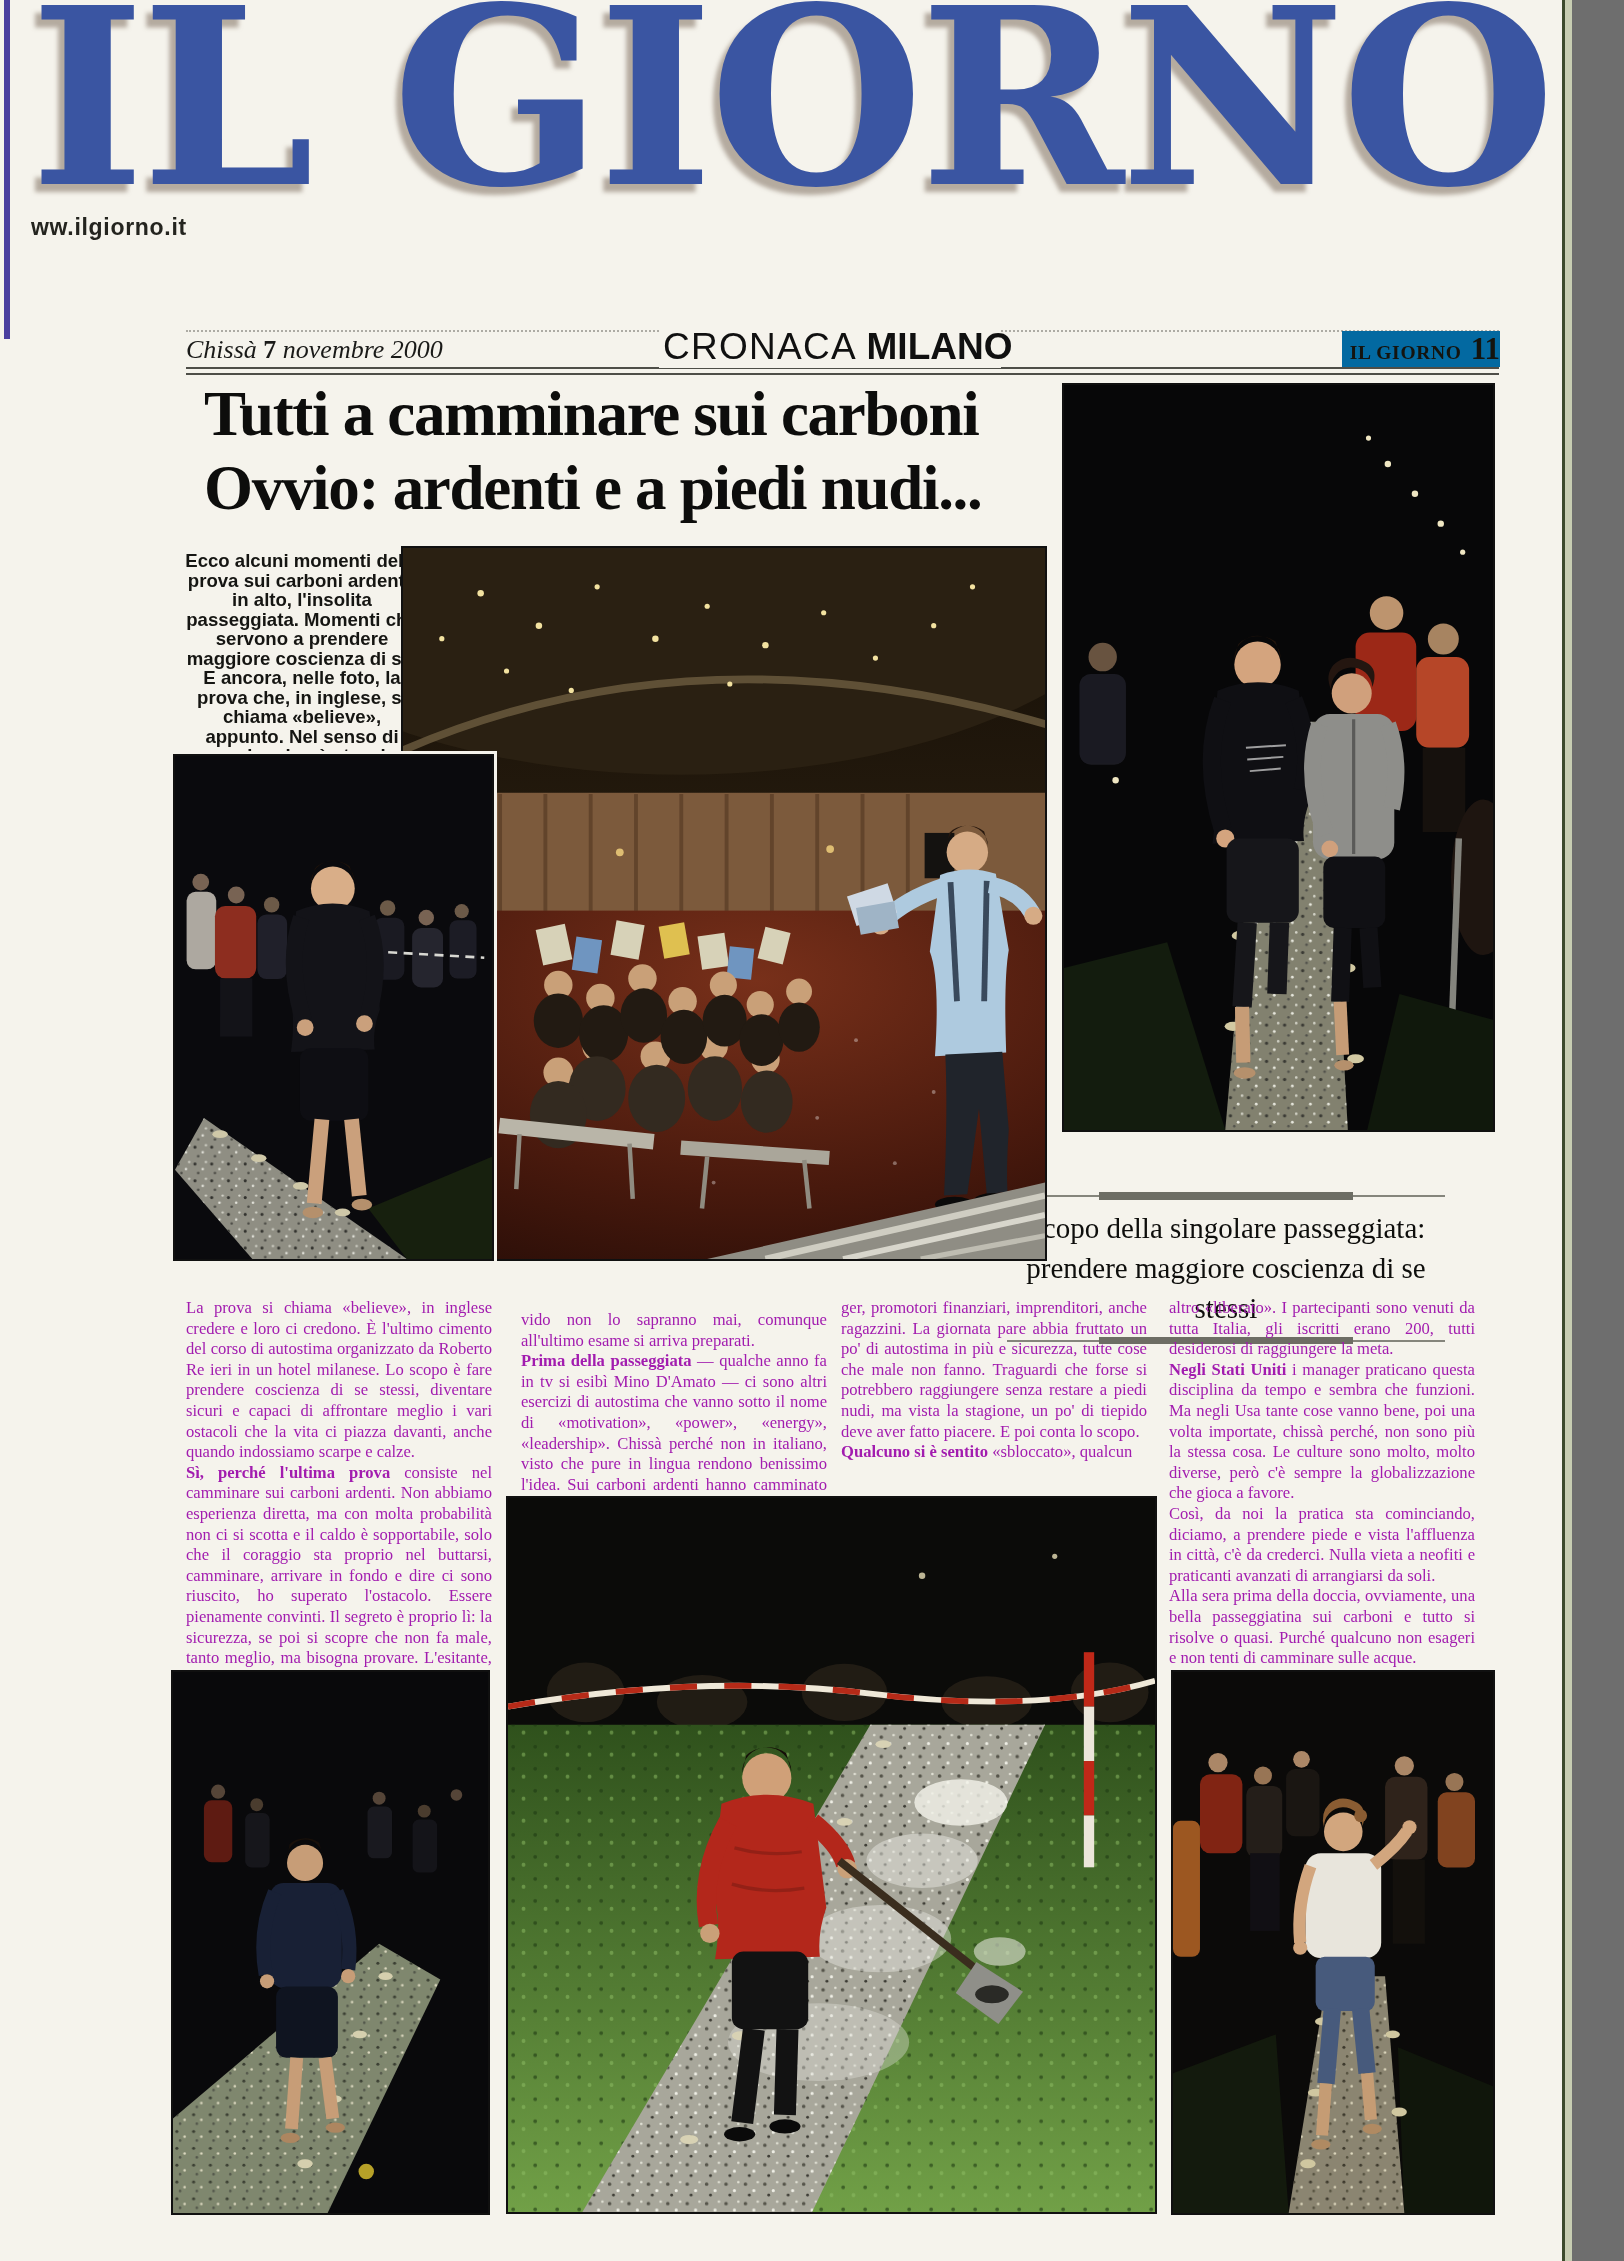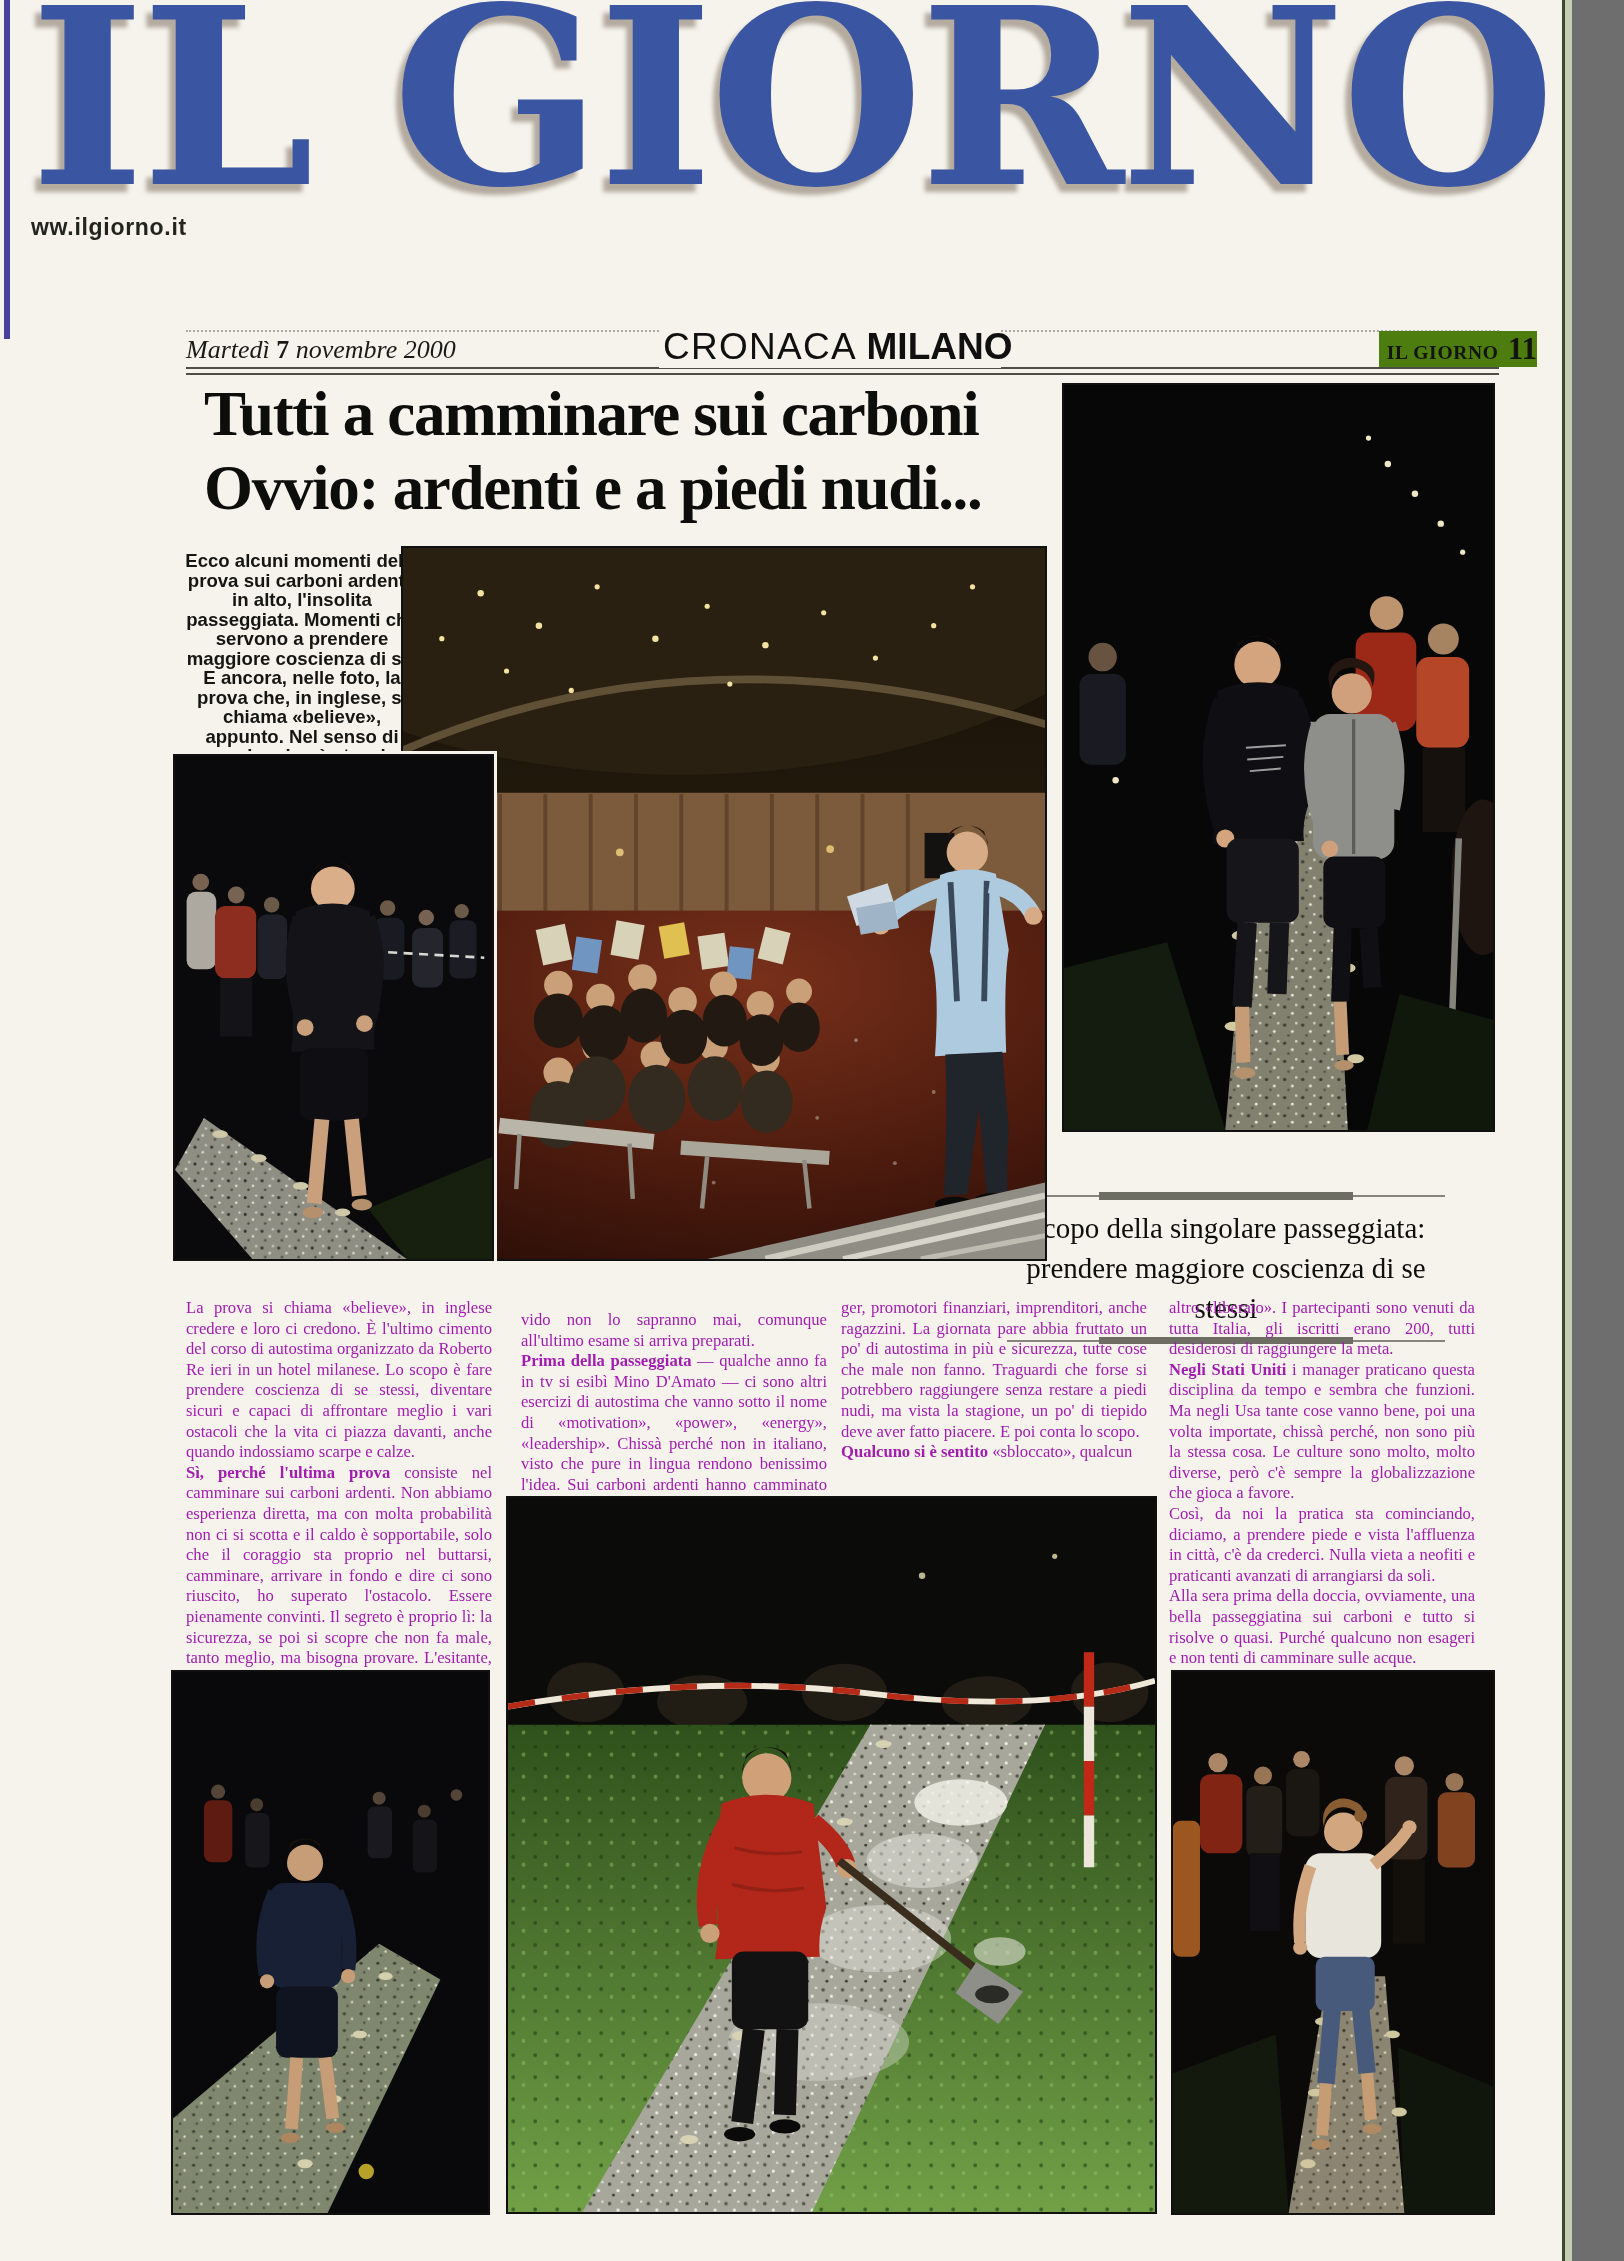--- a/index.html
+++ b/index.html
@@ -66,23 +66,23 @@
 <div class="page">
 
   <div class="abs mast-stripe"></div>
   <div class="abs mast-title">IL GIORNO</div>
   <div class="abs mast-url">ww.ilgiorno.it</div>
   <div class="abs edge-right"></div>
   <div class="abs edge-right-line"></div>
 
   <div class="abs rule-dotted"></div>
   <div class="abs rule-double" style="left:186px;width:1313px;"></div>
-  <div class="abs dateline"><span>Martedì </span><b>7</b><span> novembre 2000</span></div>
+  <div class="abs dateline"><span>Chissà </span><b>7</b><span> novembre 2000</span></div>
   <div class="abs section-head"><span>CRONACA </span><span class="city">MILANO</span></div>
-  <div class="abs folio" style="background:#4d7c0f;margin-left:37px;"><span class="paper">IL GIORNO</span><span class="num">11</span></div>
+  <div class="abs folio" style="background:#0369a1;"><span class="paper">IL GIORNO</span><span class="num">11</span></div>
 
   <div class="abs headline">
     <div>Tutti a camminare sui carboni</div>
     <div>Ovvio: ardenti e a piedi nudi...</div>
   </div>
 
   <div class="abs photo-cap">Ecco alcuni momenti della prova sui carboni ardenti: in alto, l'insolita passeggiata. Momenti che servono a prendere maggiore coscienza di sè. E ancora, nelle foto, la prova che, in inglese, si chiama «believe», appunto. Nel senso di credere in sè stessi.</div>
 
   <div class="abs photo ph-hall">
     <svg viewBox="0 0 992 1098" preserveAspectRatio="none">

